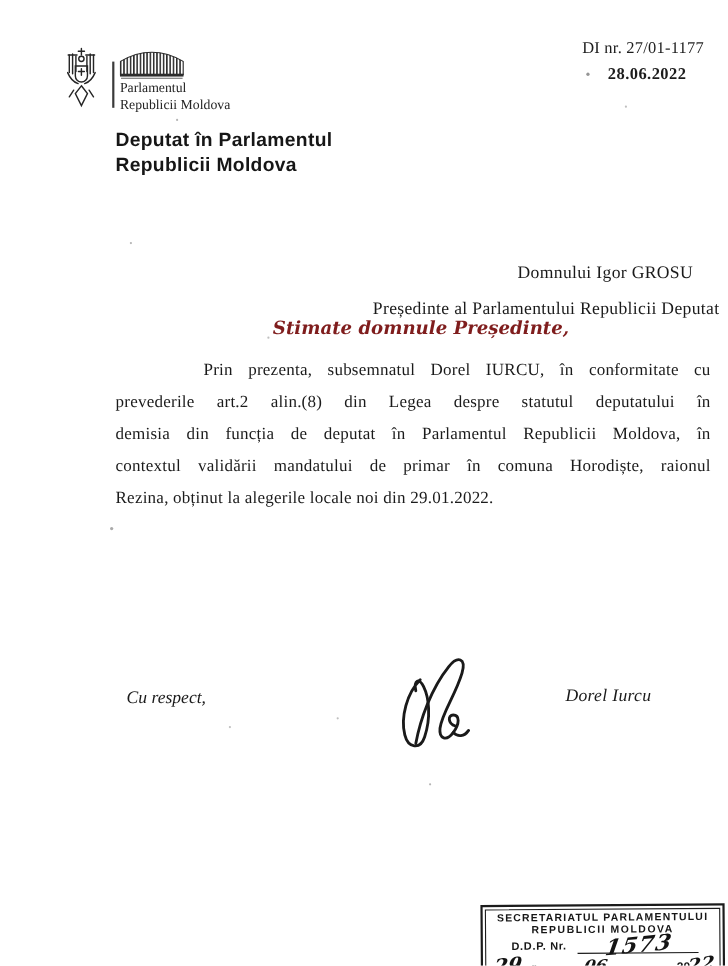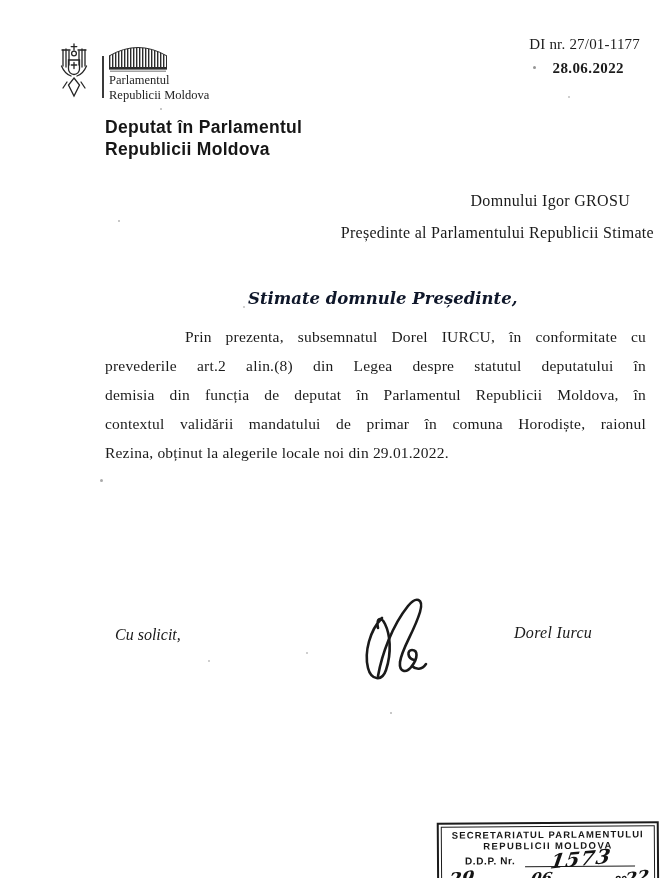--- a/index.html
+++ b/index.html
@@ -17,25 +17,25 @@
   #inst1{top:73px;}
   #inst2{top:88px;}
 
   #docref{right:22px;top:36px;text-align:right;font-size:15px;letter-spacing:.2px;color:#1c1c1c;}
   #docref .date{padding-right:16px;margin-top:7px;font-weight:600;letter-spacing:.4px;}
 
   #sender-title{left:105px;top:116px;font-family:Liberation Sans, sans-serif;font-weight:bold;
     font-size:17.5px;line-height:22px;letter-spacing:.3px;color:#161616;}
 
   #addressee{right:8px;top:192px;text-align:right;font-size:16px;letter-spacing:.3px;color:#1a1a1a;}
-  #addressee .a1{padding-right:24px;}
+  #addressee .a1{padding-right:24px;margin-top:48px;}
   #addressee .a2{margin-top:14px;}
 
   #salutation{left:248px;top:289px;font-family:"DejaVu Serif",serif;font-style:italic;
-    font-weight:bold;font-size:16.5px;color:#0f172a;}
+    font-weight:bold;font-size:16.5px;color:#7f1d1d;}
 
   #body-par{left:105px;top:322px;width:541px;font-size:15.5px;line-height:29px;
     letter-spacing:.2px;color:#1b1b1b;}
   .jline{text-align:justify;text-align-last:justify;white-space:normal;}
   .jline.first{padding-left:80px;}
   .jline.last{text-align-last:left;}
 
   #closing{left:115px;top:626px;font-style:italic;font-size:16px;color:#1a1a1a;}
   #signer{left:514px;top:624px;font-style:italic;font-size:16px;letter-spacing:.3px;color:#1a1a1a;}
   #signature{left:352px;top:590px;width:95px;height:100px;}
@@ -102,34 +102,34 @@
     <div class="date">28.06.2022</div>
   </div>
 
   <div id="sender-title" class="abs">
     <div>Deputat în Parlamentul</div>
     <div>Republicii Moldova</div>
   </div>
 
   <div id="addressee" class="abs">
     <div class="a1">Domnului Igor GROSU</div>
-    <div class="a2">Președinte al Parlamentului Republicii Stimate</div>
+    <div class="a2">Președinte al Parlamentului Republicii Deputat</div>
   </div>
 
   <div id="salutation" class="abs">Stimate domnule Președinte,</div>
 
   <div id="body-par" class="abs">
     <div class="jline first">Prin prezenta, subsemnatul Dorel IURCU,  în conformitate cu</div>
     <div class="jline">prevederile art.2  alin.(8) din Legea despre statutul deputatului în</div>
     <div class="jline">demisia din funcția de deputat în Parlamentul Republicii Moldova, în</div>
     <div class="jline">contextul validării mandatului de primar în comuna Horodiște, raionul</div>
     <div class="jline last">Rezina, obținut la alegerile locale noi din 29.01.2022.</div>
   </div>
 
-  <div id="closing" class="abs">Cu solicit,</div>
+  <div id="closing" class="abs">Cu respect,</div>
 
   <svg id="signature" class="abs" viewBox="0 0 95 100">
     <g stroke="#1a1a1a" fill="none" stroke-width="2.6" stroke-linecap="round">
       <path d="M30 28 C18 40 12 62 16 78 C19 90 30 92 34 80 C40 62 38 44 33 34 C29 26 24 28 26 38"></path>
       <path d="M26 86 C30 64 40 36 56 16 C64 6 72 8 68 22 C62 42 50 58 48 72 C47 82 54 84 60 76 C66 68 66 60 60 60 C55 60 55 68 62 70"></path>
       <path d="M60 76 C64 80 70 80 74 74"></path>
     </g>
   </svg>
 
   <div id="signer" class="abs">Dorel Iurcu</div>

